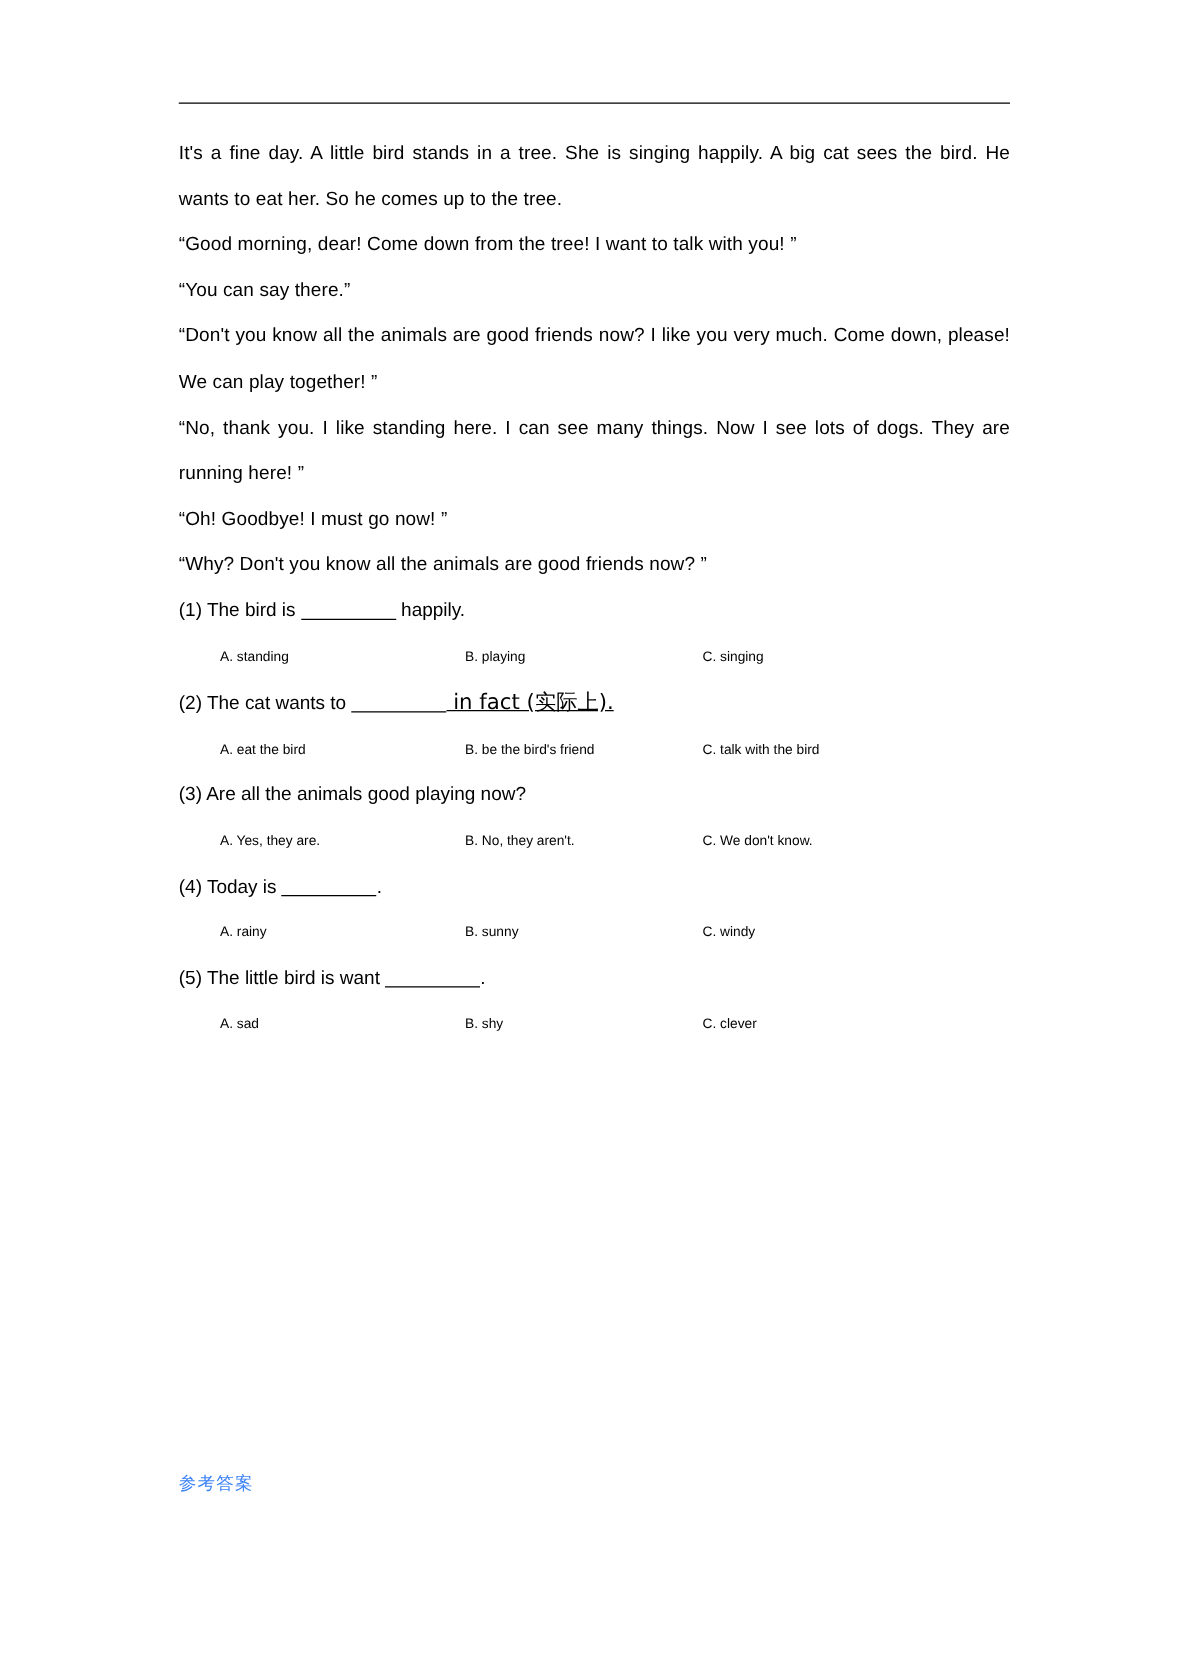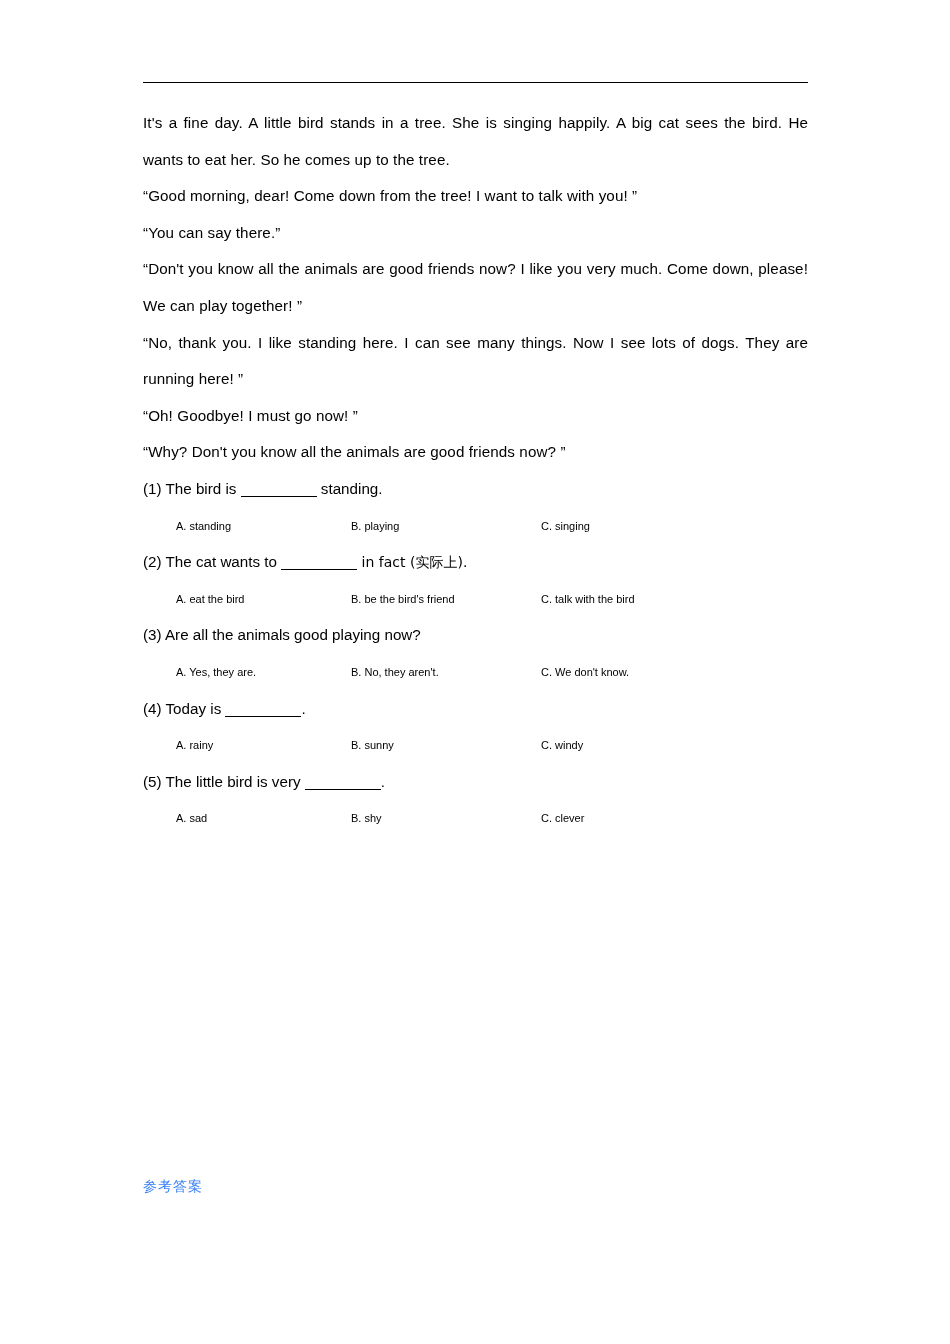--- a/index.html
+++ b/index.html
@@ -56,61 +56,62 @@
     line-height: 36.6px;
     margin: 0;
     padding-left: 33px;
     display: flex;
   }
   .opt {
     display: inline-block;
     white-space: pre;
   }
   .w1 { width: 175px; }
-  .w2 { width: 190px; }
+  .w2 { width: 190px; margin-left: 21px; }
   .w3 { width: auto; }
   .blank {
     text-decoration: none;
     border-bottom: 1.2px solid #000;
     display: inline-block;
     width: 76px;
     vertical-align: -3px;
   }
   .answer-key {
     position: absolute;
     left: 143px;
     top: 1178px;
     font-size: 14px;
     color: #3b82f6;
     font-family: "DejaVu Sans", sans-serif;
     letter-spacing: 1px;
   }
   .cn {
     font-family: "DejaVu Sans", sans-serif;
-    font-size: 14px;
+    font-size: 17px;
+    text-decoration: underline;
   }
 </style>
 </head>
 <body>
 
 <div class="page">
 
   <div class="content">
 
     <div class="top-rule"></div>
 
     <p class="para para-just">It's a fine day. A little bird stands in a tree. She is singing happily. A big cat sees the bird. He wants to eat her. So he comes up to the tree.</p>
     <p class="para">“Good morning, dear! Come down from the tree! I want to talk with you! ”</p>
     <p class="para">“You can say there.”</p>
     <p class="para para-just">“Don't you know all the animals are good friends now? I like you very much. Come down, please! We can play together! ”</p>
     <p class="para para-just">“No, thank you. I like standing here. I can see many things. Now I see lots of dogs. They are running here! ”</p>
     <p class="para">“Oh! Goodbye! I must go now! ”</p>
     <p class="para">“Why? Don't you know all the animals are good friends now? ”</p>
 
-    <p class="qline"><span>(1)</span> <span>The bird is </span><span class="blank"></span><span> standing.</span></p>
+    <p class="qline"><span>(1)</span> <span>The bird is </span><span class="blank"></span><span> happily.</span></p>
     <div class="options">
       <span class="opt w1">A. standing</span>
       <span class="opt w2">B. playing</span>
       <span class="opt w3">C. singing</span>
     </div>
 
     <p class="qline"><span>(2)</span> <span>The cat wants to </span><span class="blank"></span><span class="cn"> in fact (实际上).</span></p>
     <div class="options">
       <span class="opt w1">A. eat the bird</span>
       <span class="opt w2">B. be the bird's friend</span>
@@ -124,21 +125,21 @@
       <span class="opt w3">C. We don't know.</span>
     </div>
 
     <p class="qline"><span>(4)</span> <span>Today is </span><span class="blank"></span><span>.</span></p>
     <div class="options">
       <span class="opt w1">A. rainy</span>
       <span class="opt w2">B. sunny</span>
       <span class="opt w3">C. windy</span>
     </div>
 
-    <p class="qline"><span>(5)</span> <span>The little bird is very </span><span class="blank"></span><span>.</span></p>
+    <p class="qline"><span>(5)</span> <span>The little bird is want </span><span class="blank"></span><span>.</span></p>
     <div class="options">
       <span class="opt w1">A. sad</span>
       <span class="opt w2">B. shy</span>
       <span class="opt w3">C. clever</span>
     </div>
 
   </div>
 
   <div class="answer-key">参考答案</div>
 

